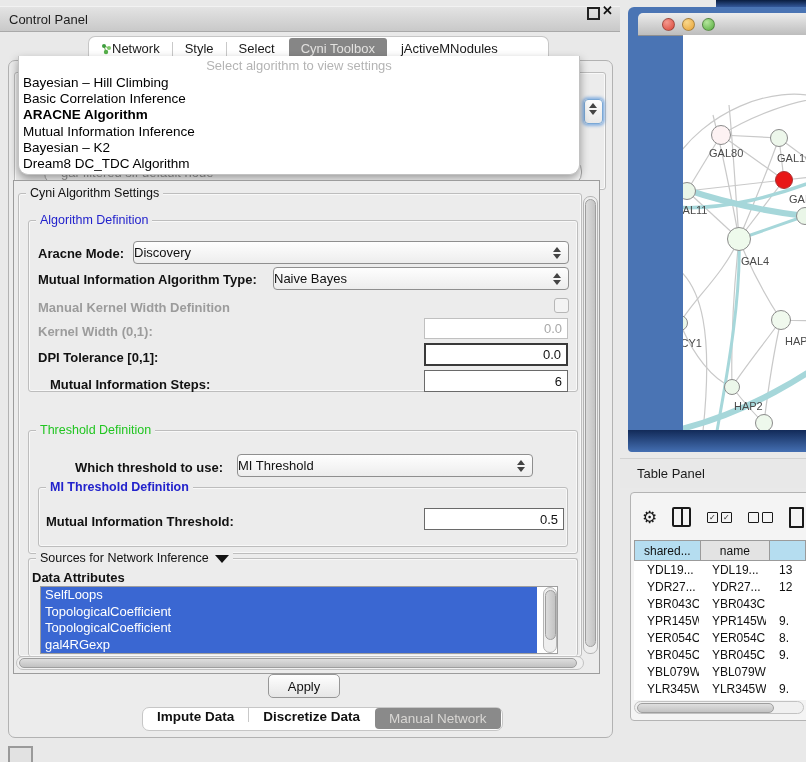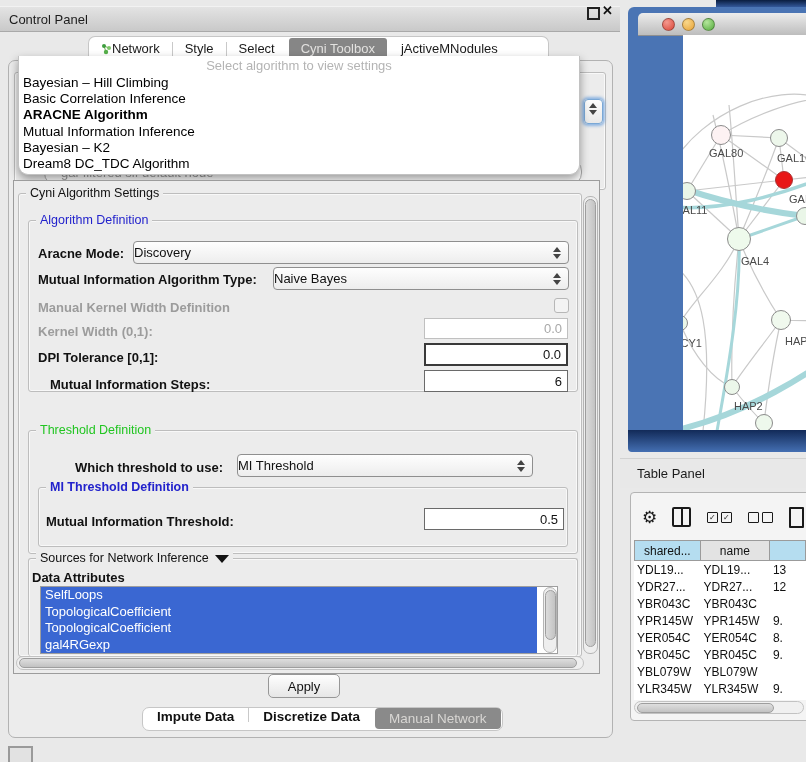--- a/index.html
+++ b/index.html
@@ -111,21 +111,21 @@
   .cb+.cb{margin-left:3px;}
   .pair{display:flex;margin-left:16px;}
   .docico{width:14px;height:17px;border:2px solid #1a1a1a;border-radius:1px;margin-left:16px;}
   .tp-table{left:634px;top:540px;width:172px;height:160px;overflow:hidden;font-size:12px;}
   .t-hrow{display:flex;height:21px;}
   .t-hcell{border:1px solid #9b9b9b;border-left:none;box-sizing:border-box;display:flex;
     align-items:center;justify-content:center;background:#e3e3e3;}
   .t-hcell.sel{background:#b5ddf0;}
   .t-hcell:first-child{border-left:1px solid #9b9b9b;}
   .t-row{display:flex;height:17px;background:#fff;}
-  .t-cell{padding-left:3px;display:flex;align-items:center;box-sizing:border-box;white-space:nowrap;overflow:hidden;}
+  .t-cell{padding-left:3px;display:flex;align-items:center;box-sizing:border-box;white-space:nowrap;overflow:hidden;margin-left:10px;}
   .c1{width:74px;} .c2{width:77px;} .c3{width:40px;}
 </style>
 </head>
 <body>
 
 <div class="screen">
 
   <div class="abs cp-titlebar">
     <span class="cp-title">Control Panel</span>
   </div>

